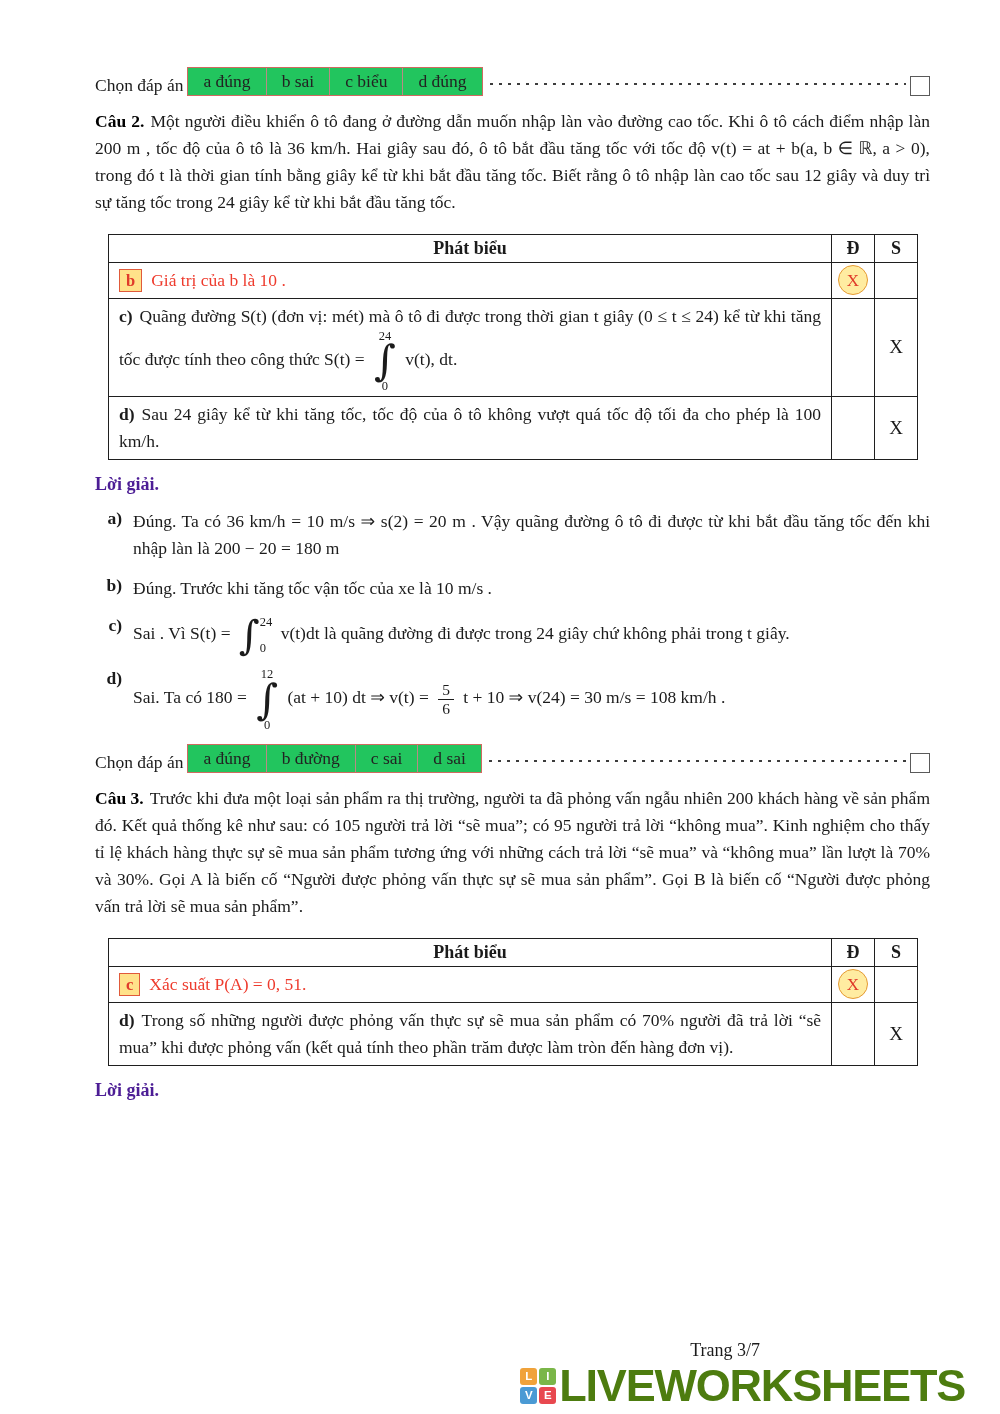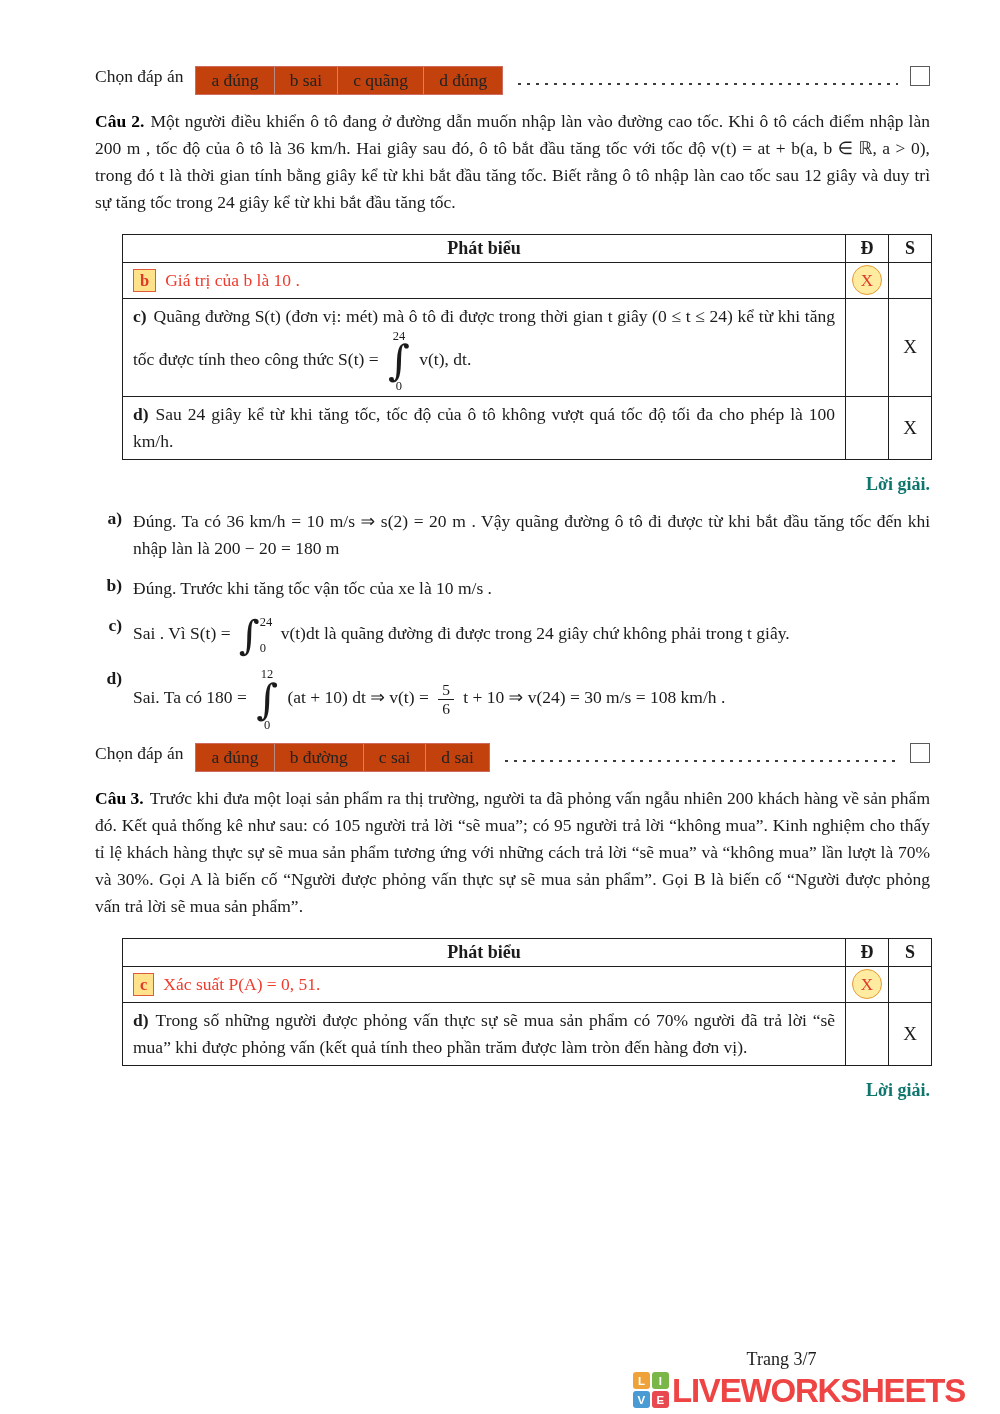--- a/index.html
+++ b/index.html
@@ -4,35 +4,35 @@
 <style>
   html,body{margin:0;padding:0;}
   body{
     width:1000px;height:1414px;background:#ffffff;color:#1b1b1b;
     font-family:"Liberation Serif",serif;font-size:17.5px;
     position:relative;overflow:hidden;
   }
   .content{padding:66px 70px 0 95px;}
 
   
-  .answer-bar{display:flex;align-items:flex-start;gap:12px;height:30px;}
-  .answer-strip{display:flex;border:1.6px solid #cf6a60;background:#c2410c;height:29px;box-sizing:border-box;}
+  .answer-bar{display:flex;align-items:flex-end;gap:4px;height:30px;}
+  .answer-strip{display:flex;border:1.6px solid #cf6a60;background:#22c55e;height:29px;box-sizing:border-box;}
   .answer-strip .cell{display:flex;align-items:center;padding:0 15px;font-size:17.5px;color:#222;}
   .answer-strip .cell + .cell{border-left:1.4px solid #b98a84;}
   .leader{flex:1;height:16px;align-self:flex-end;margin-bottom:4px;
     background-image:radial-gradient(circle,#3c3c3c 1.2px,transparent 1.5px);
     background-size:9px 16px;background-repeat:repeat-x;background-position:0 bottom;}
   .checkbox{width:18px;height:18px;border:1.5px solid #5a5a5a;background:#fff;flex:0 0 auto;}
 
   
   .question{margin-top:12px;text-align:justify;line-height:27px;}
   .qlabel{font-weight:bold;color:#000000;margin-right:6px;}
 
   
-  table.stmt{border-collapse:collapse;width:810px;margin:14px 0 0 27px;table-layout:fixed;}
+  table.stmt{border-collapse:collapse;width:810px;margin:14px 0 0 13px;table-layout:fixed;}
   table.stmt td,table.stmt th{border:1.6px solid #1f1f1f;vertical-align:middle;}
   table.stmt th{font-weight:bold;font-size:18px;padding:3px 4px;}
   td.stmt-cell{padding:4px 10px;text-align:justify;line-height:27px;}
   td.mark-cell{text-align:center;width:43px;font-size:19px;}
   col.c-mark{width:43px;}
   .red-row{color:#ee3b2d;}
   .tagbox{display:inline-block;background:#ffe28a;border:1.5px solid #e05a3a;color:#e03a2a;
     font-weight:bold;padding:0 6px;line-height:21px;margin-right:9px;font-size:16.5px;}
   .tagplain{font-weight:bold;margin-right:7px;}
   .xcircle{display:inline-flex;width:28px;height:28px;border-radius:50%;background:#ffeca1;
@@ -47,48 +47,48 @@
   .int-side{display:inline-flex;vertical-align:middle;margin:0 4px;}
   .int-side .int-glyph{font-size:40px;line-height:1;}
   .int-side .limcol{display:inline-flex;flex-direction:column;justify-content:space-between;
     font-size:12.5px;line-height:1;padding:1px 0;}
   .frac{display:inline-flex;flex-direction:column;align-items:center;vertical-align:middle;
     line-height:1.2;font-size:15.5px;margin:0 5px;}
   .frac .num{padding:0 4px;border-bottom:1.5px solid currentColor;}
   .frac .den{padding:0 4px;}
 
   
-  .loigiai{margin-top:14px;text-align:right;color:#0f766e;font-weight:bold;font-size:18px;}
+  .loigiai{margin-top:14px;text-align:left;color:#4c1d95;font-weight:bold;font-size:18px;}
   .sol{display:flex;gap:11px;margin-top:13px;}
   .sol .stag{font-weight:bold;min-width:27px;text-align:right;flex:0 0 auto;}
   .sol .sbody{flex:1;text-align:justify;line-height:27px;}
   .sol.mathrow .sbody{line-height:30px;}
 
   
   .footer{position:absolute;right:35px;bottom:6px;text-align:right;}
   .page-label{font-size:18px;margin:0 35px 2px 0;text-align:center;}
   .logo-row{display:flex;align-items:center;justify-content:flex-end;gap:3px;}
   .logo-grid{display:grid;grid-template-columns:17px 17px;grid-template-rows:17px 17px;gap:2px;}
   .logo-sq{display:flex;align-items:center;justify-content:center;color:#fff;
     font-family:"Liberation Sans",sans-serif;font-weight:bold;font-size:11.5px;border-radius:3px;}
   .sq-l{background:#f0a23a;} .sq-i{background:#7ab648;} .sq-v{background:#4a9ad4;} .sq-e{background:#e8484f;}
-  .logo-text{font-family:"Liberation Sans",sans-serif;font-weight:bold;font-size:33px;
-    color:#ef4444;letter-spacing:-1.2px;line-height:1;}
+  .logo-text{font-family:"Liberation Sans",sans-serif;font-weight:bold;font-size:45px;
+    color:#4d7c0f;letter-spacing:-1.2px;line-height:1;}
 </style>
 </head>
 <body>
 
 <div class="content">
 
   <div class="answer-bar">
     <span>Chọn đáp án</span>
     <div class="answer-strip">
       <span class="cell">a đúng</span>
       <span class="cell">b sai</span>
-      <span class="cell">c quãng</span>
+      <span class="cell">c biểu</span>
       <span class="cell">d đúng</span>
     </div>
     <div class="leader"></div>
     <div class="checkbox"></div>
   </div>
 
   <p class="question"><span class="qlabel">Câu 2.</span><span>Một người điều khiển ô tô đang ở đường dẫn muốn nhập làn vào đường cao tốc. Khi ô tô cách điểm nhập làn 200 m , tốc độ của ô tô là 36 km/h. Hai giây sau đó, ô tô bắt đầu tăng tốc với tốc độ v(t) = at + b(a, b ∈ ℝ, a &gt; 0), trong đó t là thời gian tính bằng giây kể từ khi bắt đầu tăng tốc. Biết rằng ô tô nhập làn cao tốc sau 12 giây và duy trì sự tăng tốc trong 24 giây kể từ khi bắt đầu tăng tốc.</span></p>
 
   <table class="stmt">
     <colgroup>

